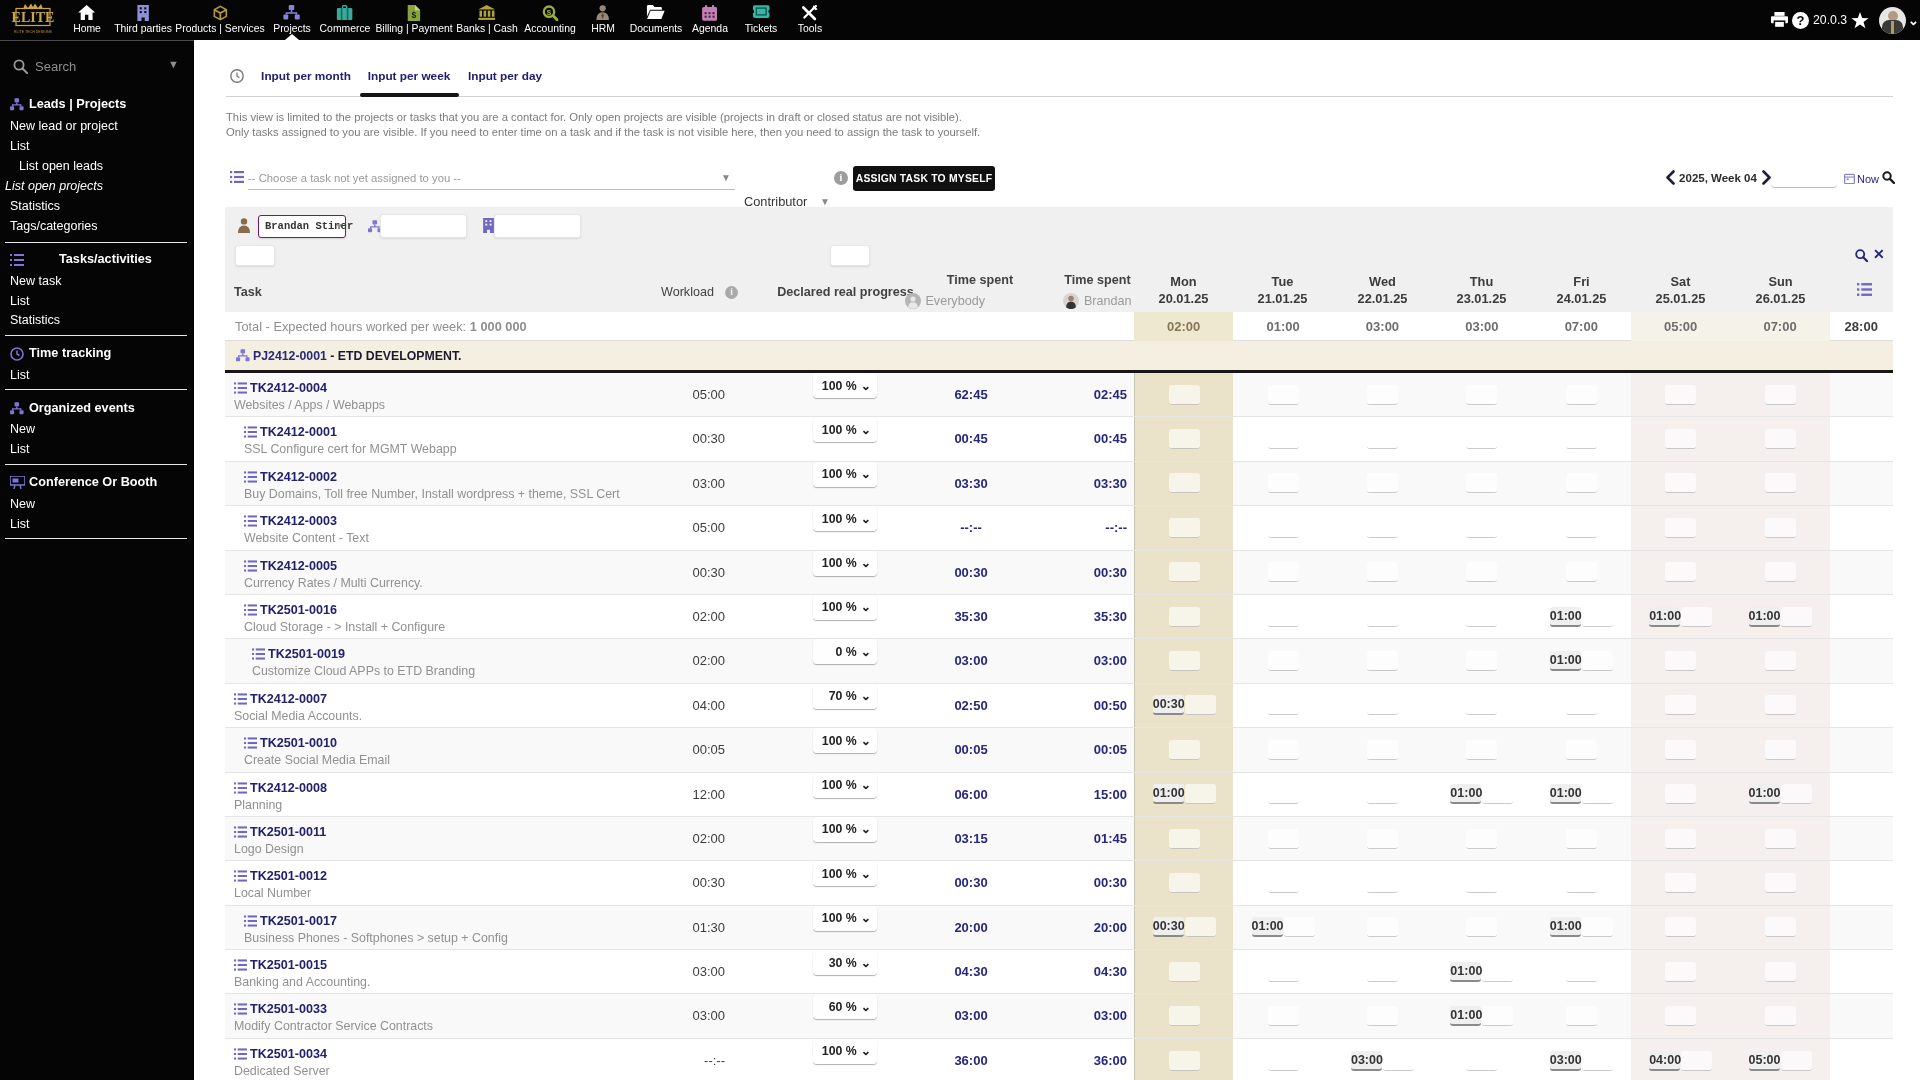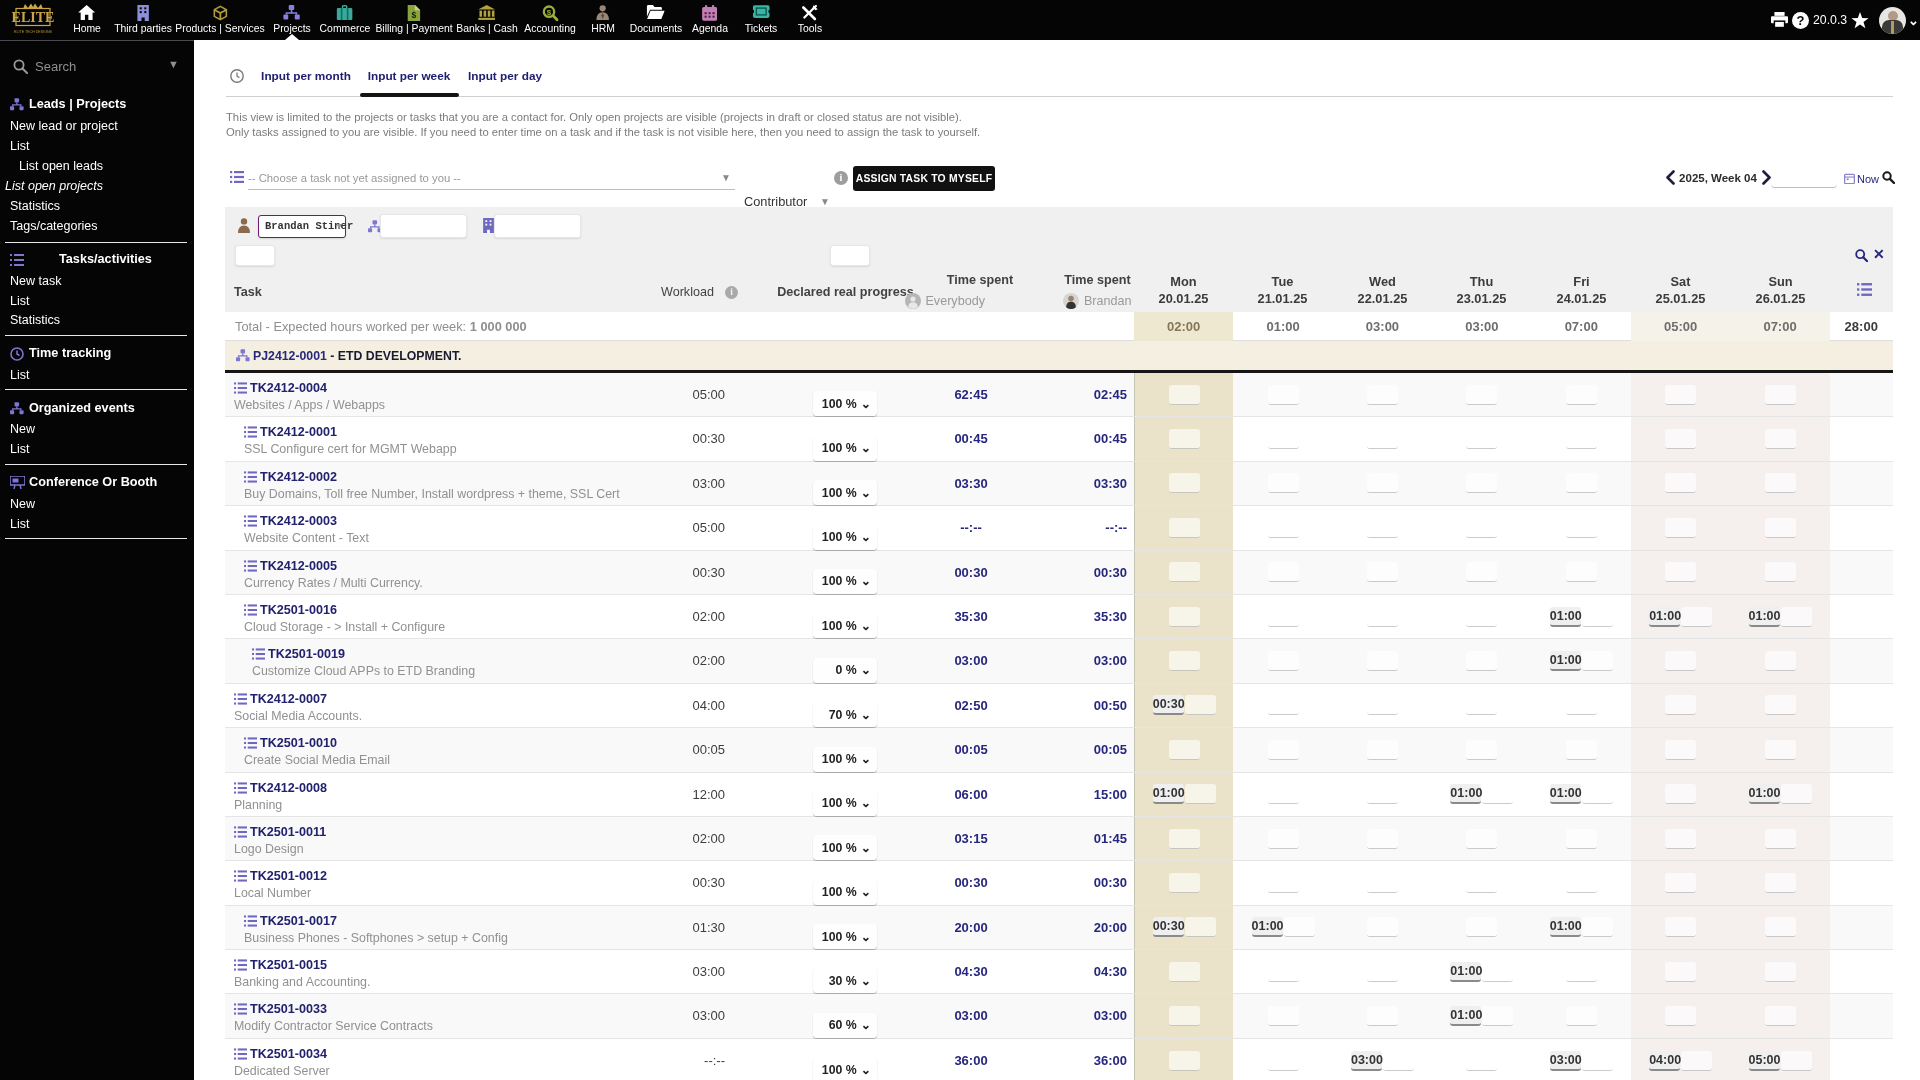--- a/index.html
+++ b/index.html
@@ -18,21 +18,21 @@
 .sb-h { font-weight:bold; font-size:12.7px; }
 .sb-sep { position:absolute; left:5px; width:182px; border-top:1px solid #e8e8e8; }
 .sb-ic { position:absolute; }
 
 .tab { position:absolute; font-size:11.8px; font-weight:bold; color:#202070; transform:translateX(-50%); white-space:nowrap; }
 .trow { position:relative; display:flex; height:44.4px; border-bottom:1px solid #e5e5e5; }
 .trow.odd { background:#f9f9f9; }
 .trow.even { background:#ffffff; }
 .c-task { width:415px; padding-top:7px; }
 .c-wl { width:120px; text-align:right; padding-right:35px; line-height:44px; font-size:13px; color:#3d3d3d; }
-.c-pr { width:170px; display:flex; align-items:flex-end; justify-content:center; }
+.c-pr { width:170px; display:flex; align-items:flex-start; justify-content:center; }
 .c-te { width:92px; text-align:center; padding-right:10px; line-height:44px; font-size:13px; font-weight:bold; color:#26267e; }
 .c-tb { width:112px; text-align:right; padding-right:7px; line-height:44px; font-size:13px; font-weight:bold; color:#26267e; }
 .c-day { width:99.4px; height:100%; display:flex; align-items:center; justify-content:center; }
 .c-day.mon { background:#ebe3c9; border-left:1px solid #c8c4b4; }
 .c-day.we { background:#f5f0ee; }
 .c-tot { width:60px; }
 .sel { position:relative; width:64px; height:25px; background:rgba(255,255,255,0.75);
   border-radius:4px; box-shadow:0 1px 1px rgba(110,110,110,0.55); font-size:12.3px; font-weight:bold; color:#222;
   display:flex; align-items:center; justify-content:flex-end; padding-right:6px; }
 .inp { width:31px; height:20px; background:rgba(255,255,255,0.62); border-radius:3px;

